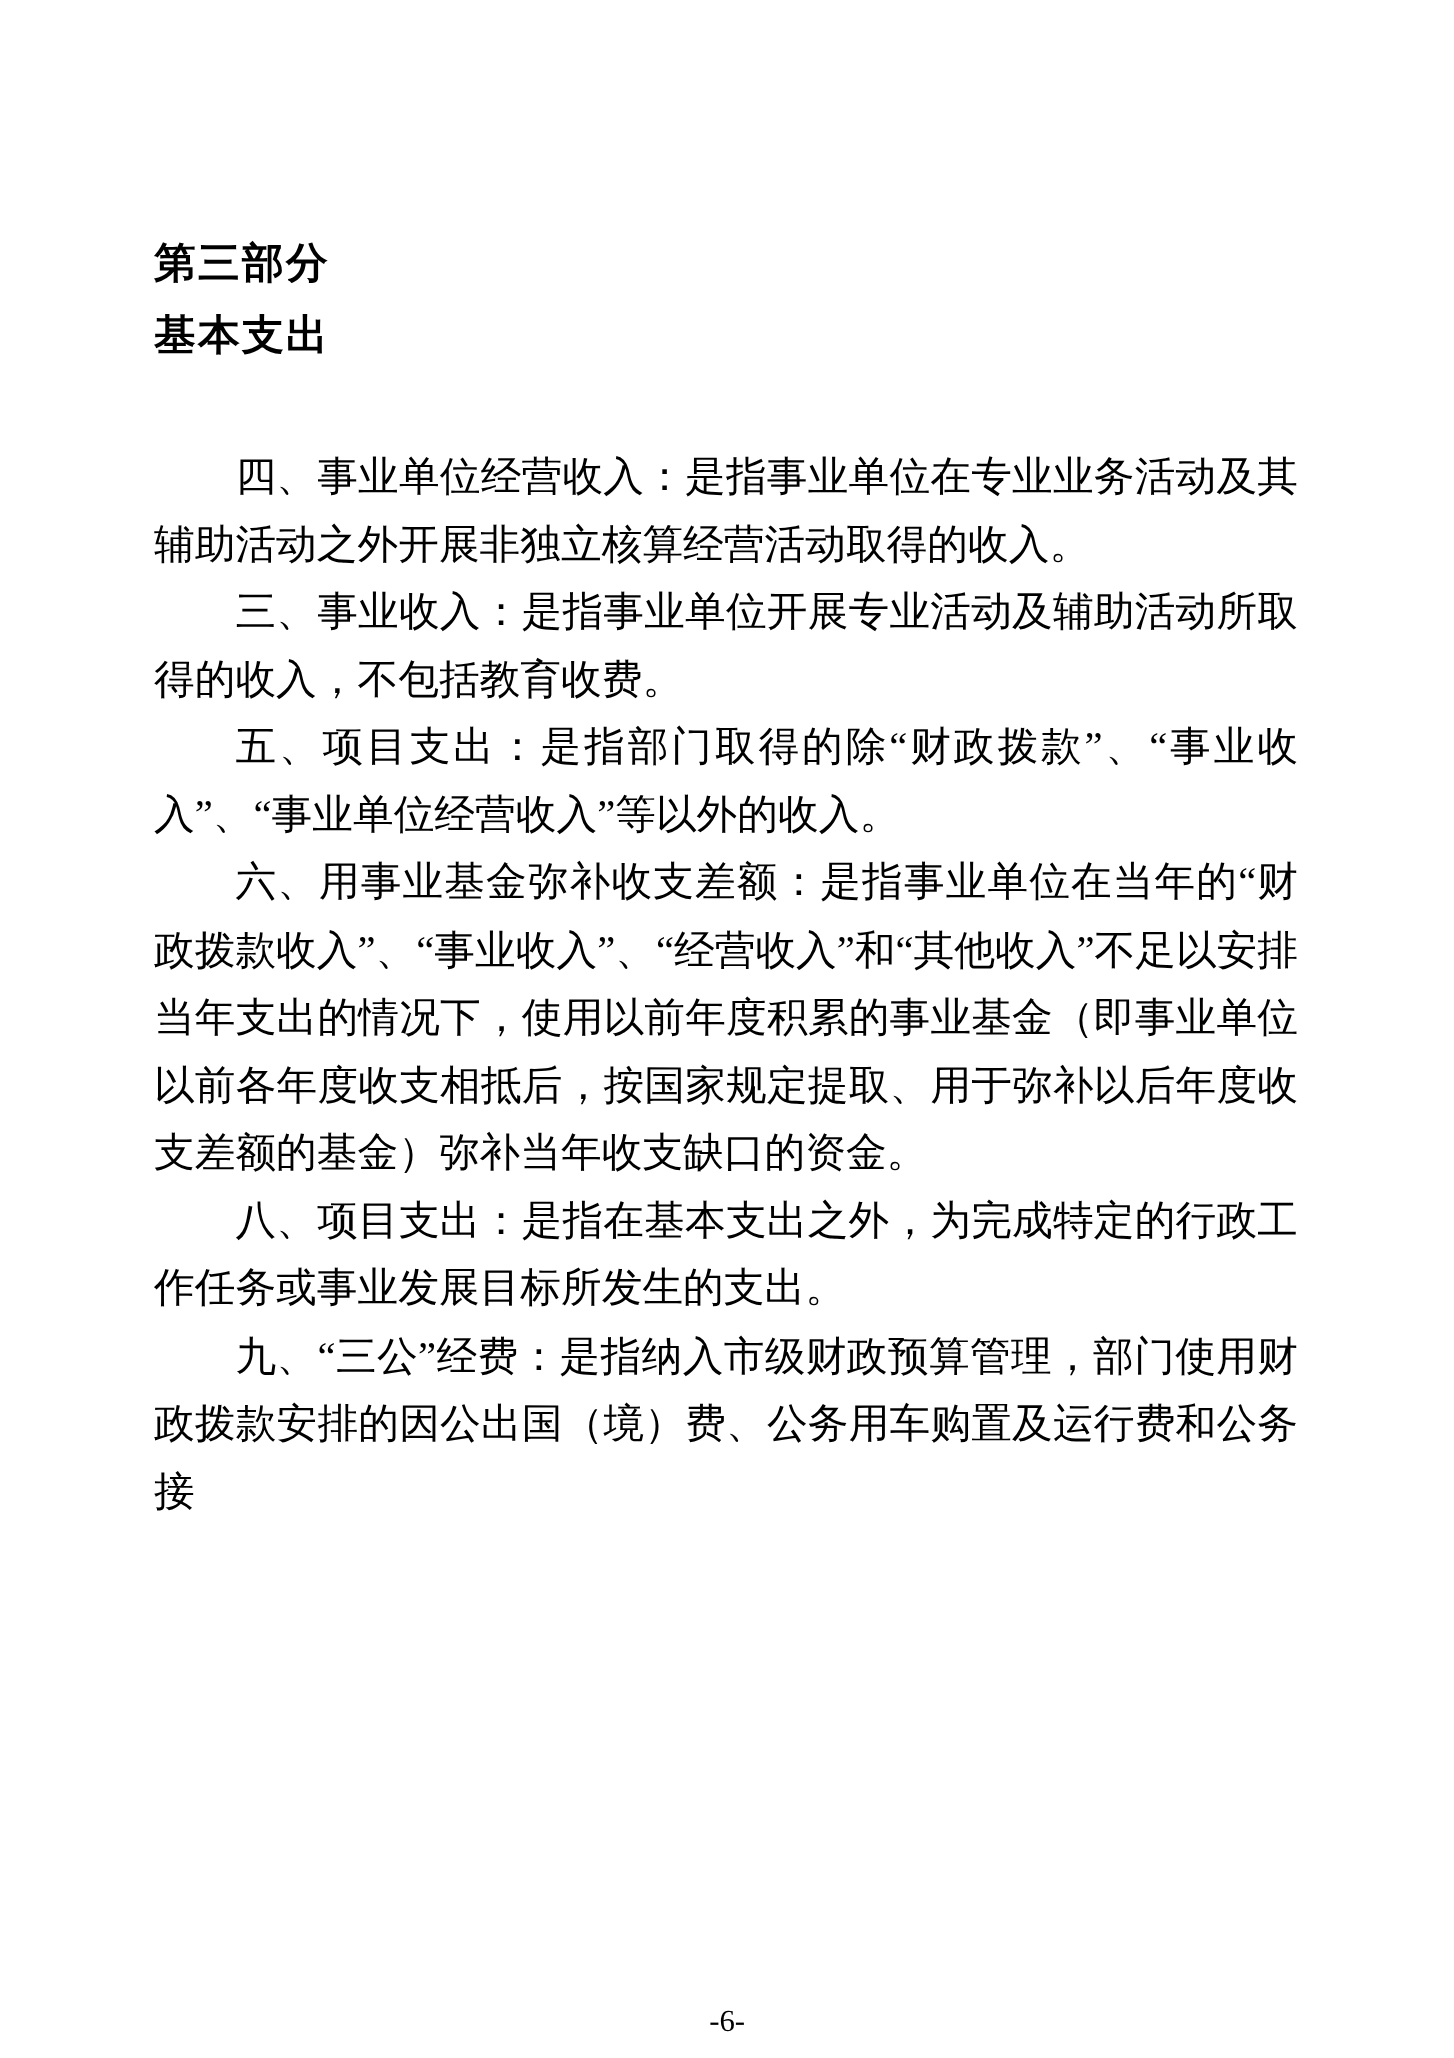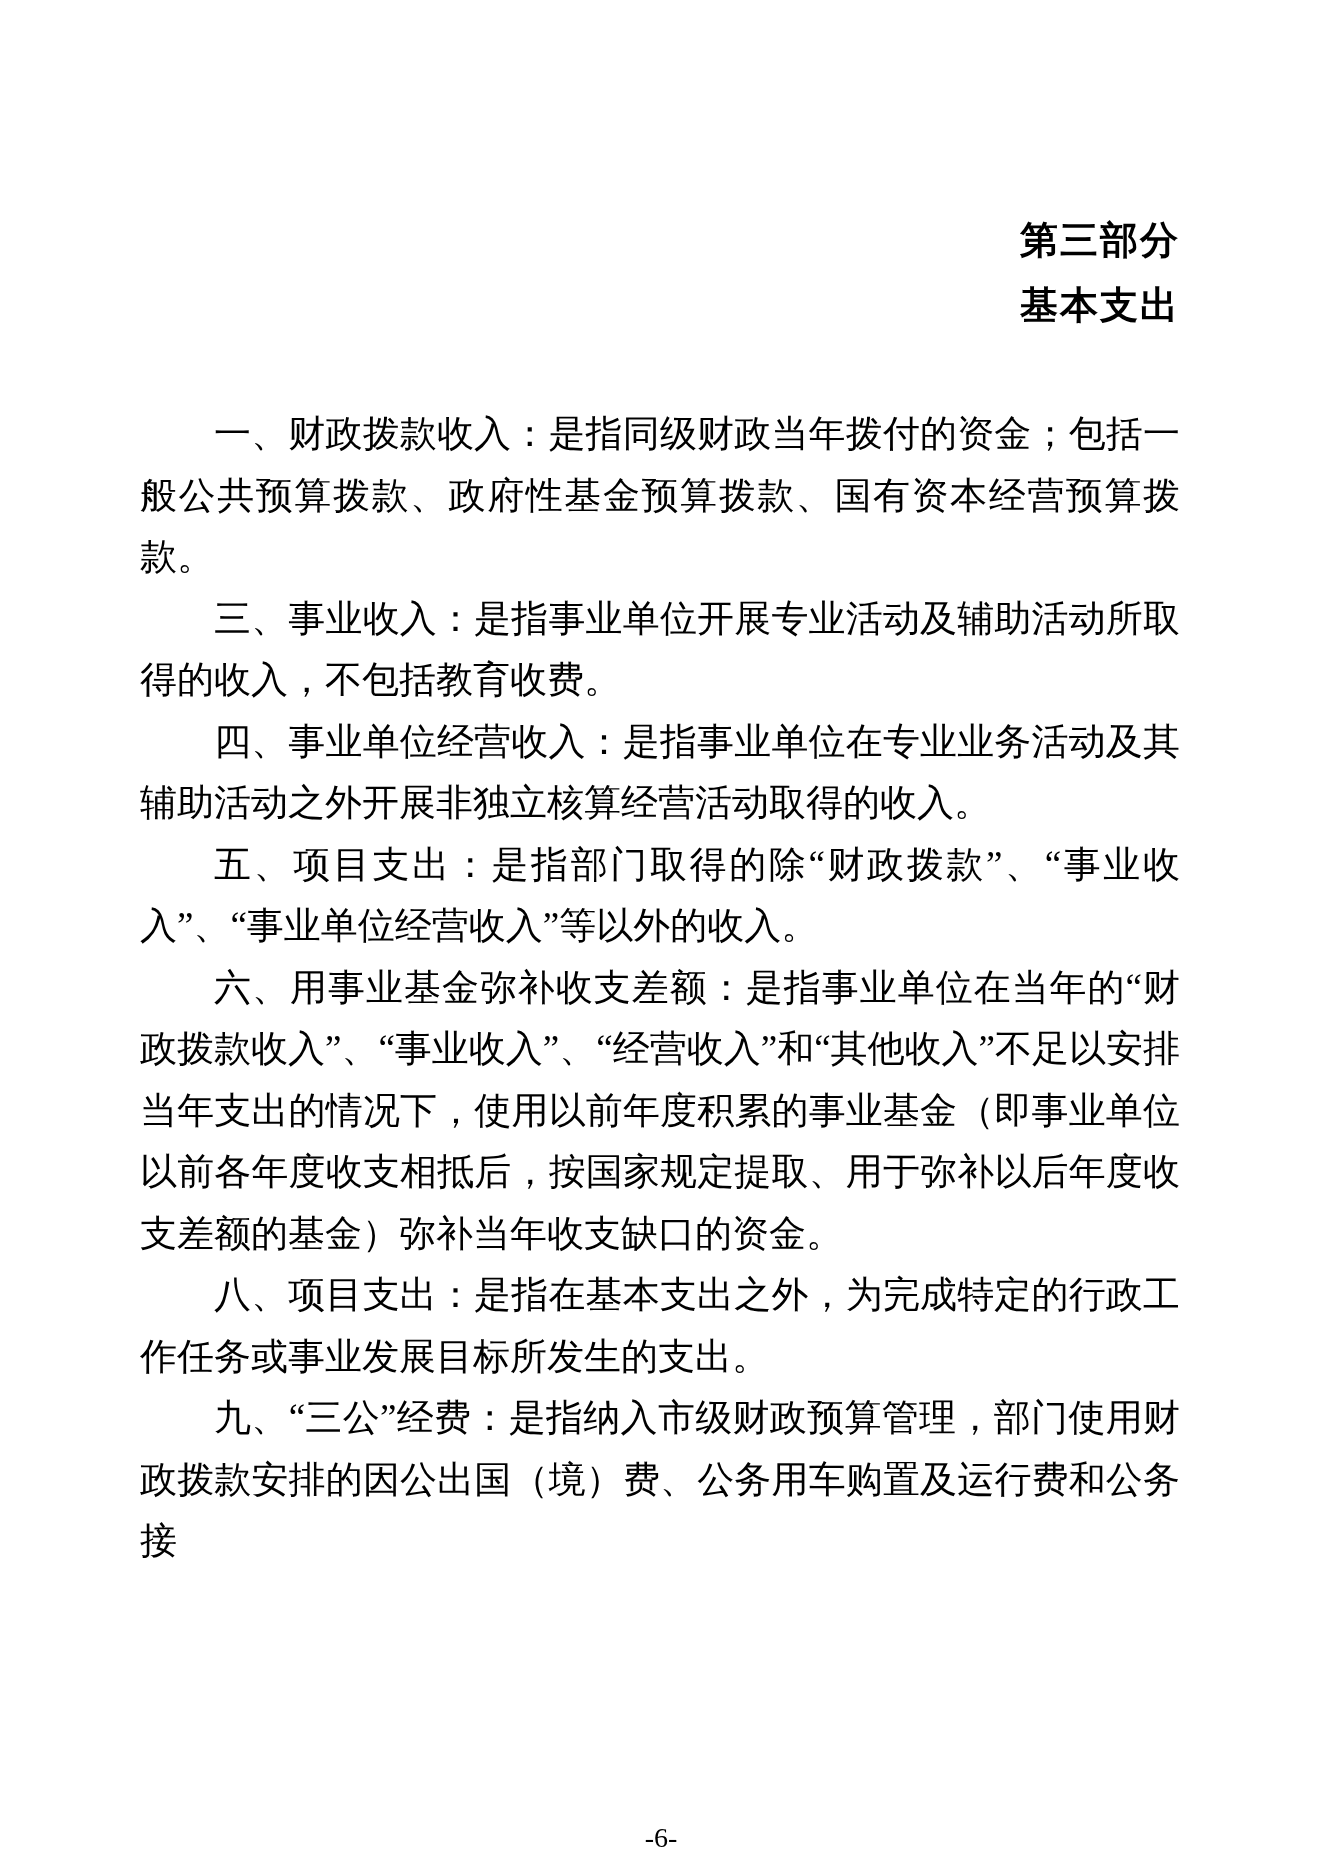--- a/index.html
+++ b/index.html
@@ -13,21 +13,21 @@
     color: #000;
   }
   .content {
     position: absolute;
     left: 140px;
     top: 0;
     width: 1040px;
   }
   .titles {
     margin-top: 208px;
-    text-align: right;
+    text-align: left;
     font-family: "Liberation Sans", "DejaVu Sans", sans-serif;
     font-weight: bold;
     font-size: 38px;
     line-height: 65px;
     letter-spacing: 2px;
   }
   .titles div { white-space: nowrap; }
   .body-text {
     margin-top: 65px;
     font-family: "Liberation Serif", "DejaVu Serif", serif;
@@ -54,23 +54,22 @@
 </head>
 <body>
 
 <div class="page">
   <div class="content">
     <div class="titles">
       <div>第三部分</div>
       <div>基本支出</div>
     </div>
     <div class="body-text">
-        <p>一、财政拨款收入：是指同级财政当年拨付的资金；包括一般公共预算拨款、政府性基金预算拨款、国有资本经营预算拨款。</p>
+        <p>四、事业单位经营收入：是指事业单位在专业业务活动及其辅助活动之外开展非独立核算经营活动取得的收入。</p>
         <p>三、事业收入：是指事业单位开展专业活动及辅助活动所取得的收入，不包括教育收费。</p>
-        <p>四、事业单位经营收入：是指事业单位在专业业务活动及其辅助活动之外开展非独立核算经营活动取得的收入。</p>
         <p>五、项目支出：是指部门取得的除“财政拨款”、“事业收入”、“事业单位经营收入”等以外的收入。</p>
         <p>六、用事业基金弥补收支差额：是指事业单位在当年的“财政拨款收入”、“事业收入”、“经营收入”和“其他收入”不足以安排当年支出的情况下，使用以前年度积累的事业基金（即事业单位以前各年度收支相抵后，按国家规定提取、用于弥补以后年度收支差额的基金）弥补当年收支缺口的资金。</p>
         <p>八、项目支出：是指在基本支出之外，为完成特定的行政工作任务或事业发展目标所发生的支出。</p>
         <p>九、“三公”经费：是指纳入市级财政预算管理，部门使用财政拨款安排的因公出国（境）费、公务用车购置及运行费和公务接</p>
       </div>
   </div>
   <div class="page-number">-6-</div>
 </div>
 
 </body></html>

